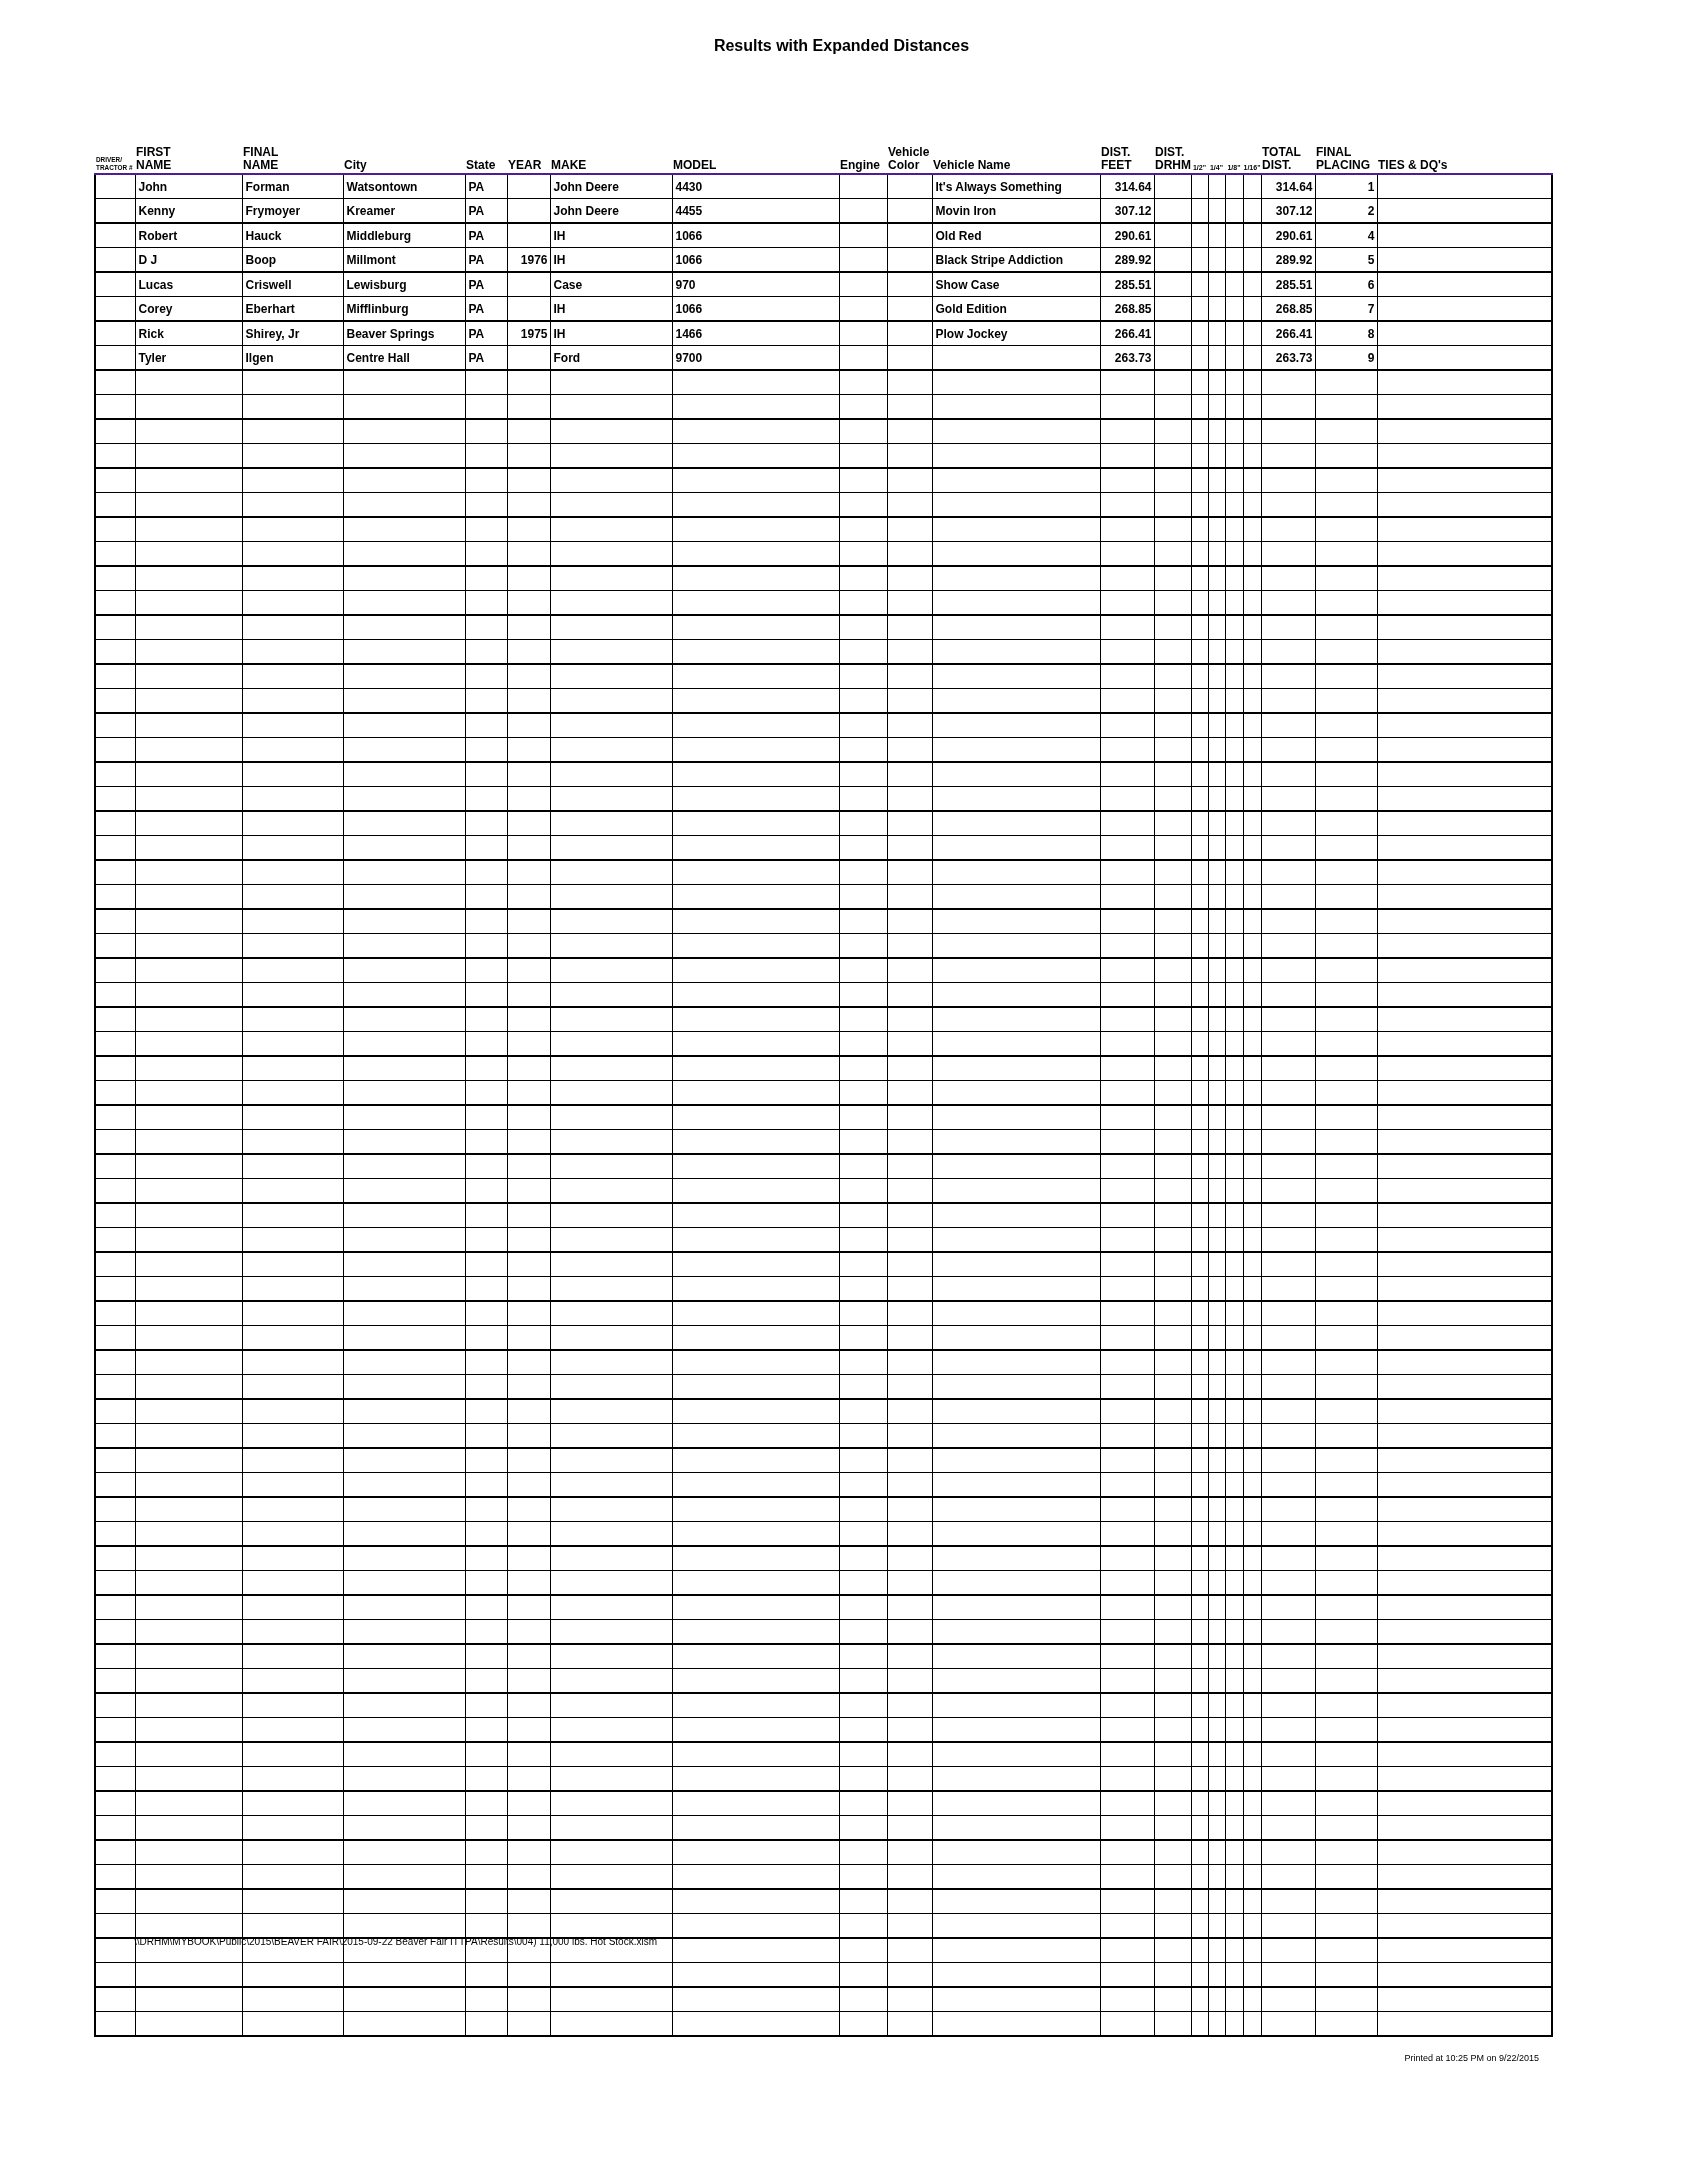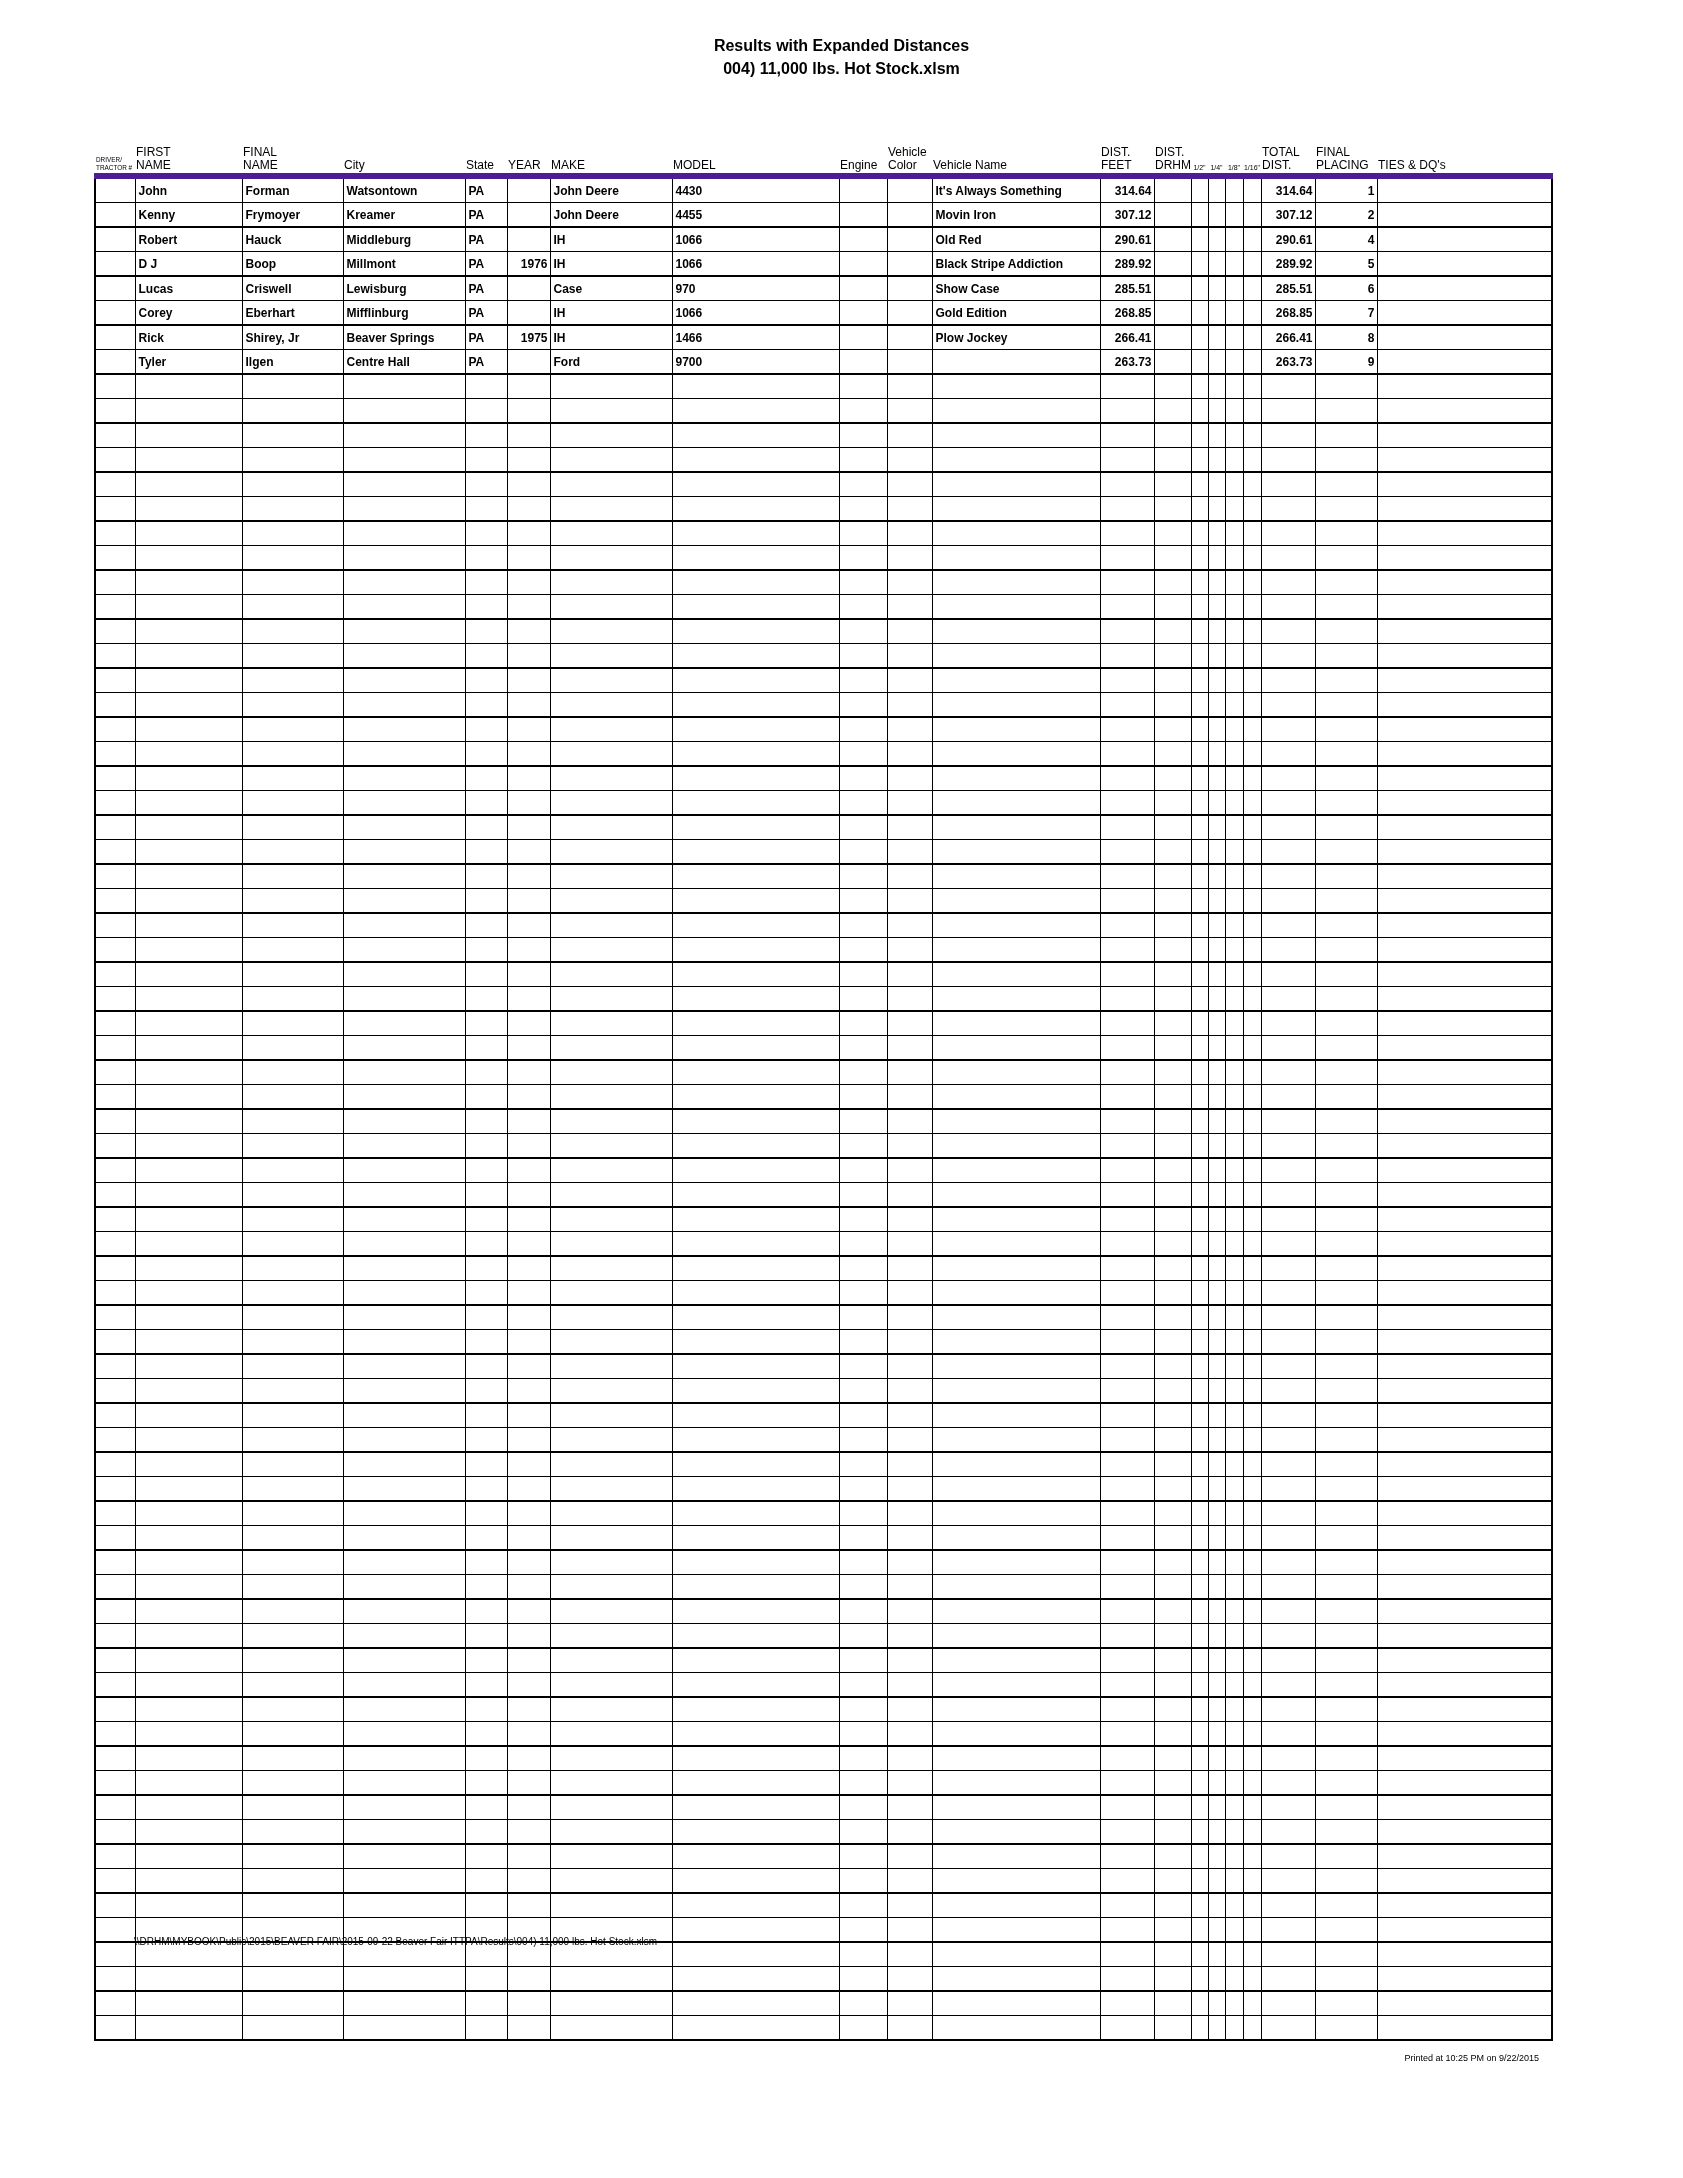--- a/index.html
+++ b/index.html
@@ -6,22 +6,22 @@
   body{
     width:1683px;height:2178px;background:#ffffff;position:relative;
     font-family:"Liberation Sans","DejaVu Sans",sans-serif;color:#000;
   }
   .title-block{position:absolute;top:34px;left:0;width:1683px;text-align:center;}
   .title-line{font-size:16px;font-weight:bold;line-height:23px;}
   .sheet{position:absolute;left:94px;top:141px;width:1455px;}
   table.results{border-collapse:collapse;table-layout:fixed;width:1455px;}
   table.results td{overflow:hidden;white-space:nowrap;}
   thead td{
-    border:none;border-bottom:6px solid #4c1d95;vertical-align:bottom;
-    font-size:12px;font-weight:normal;line-height:13px;padding:0 0 1px 1px;height:31px;
+    border:none;border-bottom:2px solid #4c1d95;vertical-align:bottom;
+    font-size:12px;font-weight:bold;line-height:13px;padding:0 0 1px 1px;height:31px;
   }
   thead td.hd-tiny{font-size:6.4px;line-height:8px;}
   thead td.hd-frac{font-size:7px;line-height:9px;padding-left:0;text-align:center;}
   tbody td{
     border-left:1px solid #000;border-bottom:1px solid #000;
     height:23px;font-size:12px;font-weight:bold;padding:0 2px 0 3px;
     vertical-align:middle;
   }
   tbody tr:nth-child(even) td{border-bottom-width:2px;}
   tbody td:first-child{border-left:2px solid #000;}
@@ -34,21 +34,20 @@
   }
   .footer-right{
     position:absolute;right:144px;top:2053px;font-size:9px;font-weight:normal;
   }
 </style>
 </head>
 <body>
 
 <div class="title-block">
   <div class="title-line">Results with Expanded Distances</div>
-  <div class="title-line">004) 11,000 lbs. Hot Stock.xlsm</div>
 </div>
 
 <div class="sheet">
   <table class="results">
     <colgroup id="cg">
         <col style="width: 40px;">
         <col style="width: 107px;">
         <col style="width: 101px;">
         <col style="width: 122px;">
         <col style="width: 42px;">

